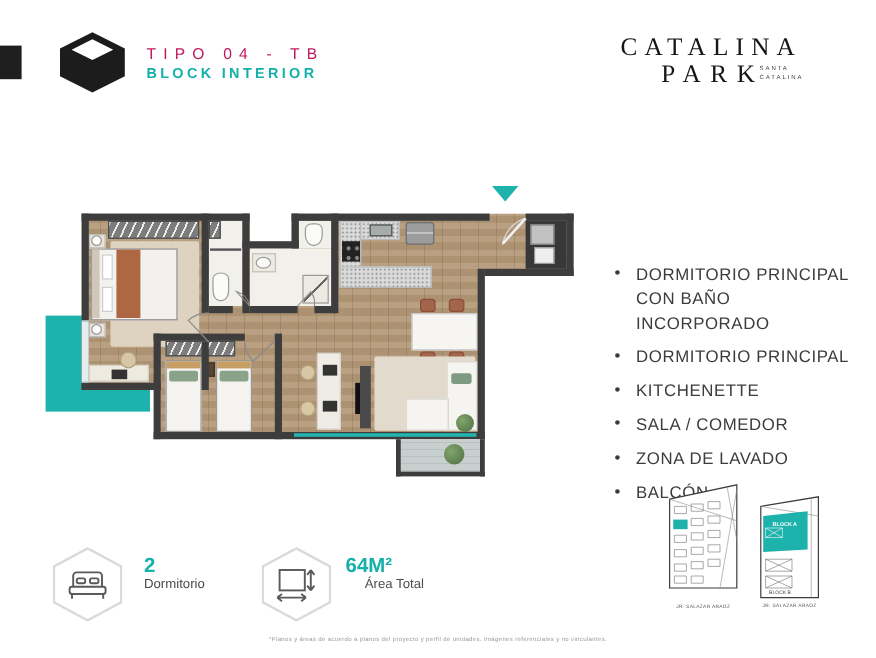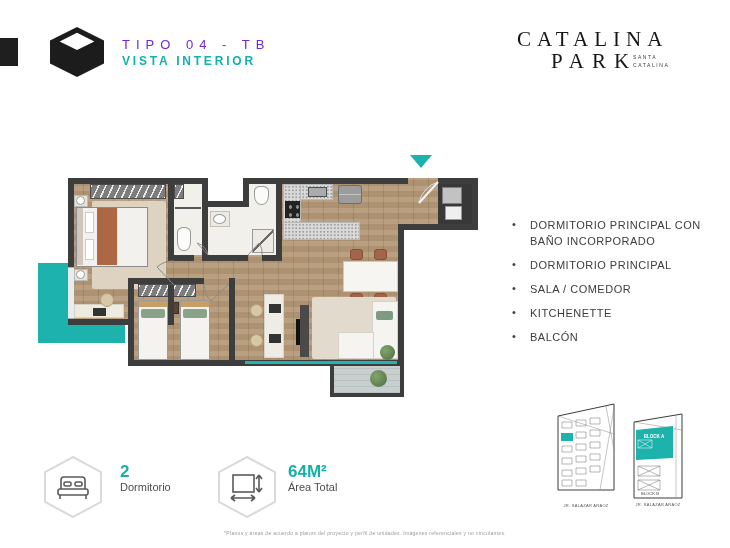--- a/index.html
+++ b/index.html
@@ -3,21 +3,21 @@
 <meta charset="utf-8">
 <style>
   html,body{margin:0;padding:0;background:#fff;}
   .page{position:relative;width:730px;height:548px;background:#fff;overflow:hidden;
         font-family:"Liberation Sans",sans-serif;}
   .abs{position:absolute;}
   
   .side-tab{position:absolute;left:0;top:38px;width:18px;height:28px;background:#1f1f1f;}
   .cube{position:absolute;left:48px;top:25px;}
   .tipo{position:absolute;left:122px;top:37px;font-size:13px;letter-spacing:6px;
-        color:#6d28d9;font-weight:500;white-space:nowrap;}
+        color:#be185d;font-weight:500;white-space:nowrap;}
   .vista{position:absolute;left:122px;top:54px;font-size:12px;letter-spacing:2.8px;
         color:#14b1ab;font-weight:bold;white-space:nowrap;}
   .logo{position:absolute;left:505px;top:27px;width:215px;height:55px;
         font-family:"Liberation Serif",serif;color:#161616;}
   .logo-l1{position:absolute;left:12px;top:0;font-size:21px;letter-spacing:6px;white-space:nowrap;}
   .logo-l2{position:absolute;left:46px;top:22px;font-size:21px;letter-spacing:8px;white-space:nowrap;}
   .logo-sub{position:absolute;left:128px;top:27px;font-size:5px;letter-spacing:1.6px;
         line-height:1.5;color:#3a3a3a;font-family:"Liberation Sans",sans-serif;}
   
   .fp{position:absolute;left:38px;top:155px;width:452px;height:245px;}
@@ -40,21 +40,21 @@
   .chairD{background:#a2644a;border:1px solid #8a4f38;border-radius:3px;}
   .stool{border-radius:50%;background:#d8c7a4;border:1px solid #b3a07a;}
   .plant{border-radius:50%;background:radial-gradient(circle at 35% 35%,#82a46c,#4d6e41);}
   .glass{background:#22b4ae;}
   .arrow-dn{width:0;height:0;border-left:11px solid transparent;border-right:11px solid transparent;
         border-top:13px solid #1db2ac;background:transparent!important;}
   
   .desc{position:absolute;left:506px;top:202px;width:212px;}
   .desc-title{font-size:19px;font-weight:bold;color:#14b1ab;letter-spacing:1px;}
   .desc ul{list-style:none;margin:16px 0 0 0;padding:0;}
-  .desc li{position:relative;padding-left:24px;margin-bottom:8px;font-size:11px;
+  .desc li{position:relative;padding-left:24px;margin-bottom:8px;font-size:14px;
         letter-spacing:.5px;color:#3c3c3c;line-height:1.45;}
   .desc li::before{content:"•";position:absolute;left:6px;top:-1px;color:#3c3c3c;}
   
   .stat-num{position:absolute;font-size:17px;font-weight:bold;color:#14b1ab;}
   .stat-lab{position:absolute;font-size:11px;color:#4c4c4c;}
   
   .minimaps{position:absolute;left:554px;top:400px;}
   .disclaimer{position:absolute;left:0;top:530px;width:730px;text-align:center;
         font-size:5px;color:#9a9a9a;letter-spacing:.3px;}
 </style>
@@ -62,21 +62,21 @@
 <body>
 
 <div class="page">
 
   <div class="side-tab"></div>
   <svg class="cube" width="58" height="54" viewBox="0 0 60 56">
     <polygon points="30,2 58,16 58,40 30,54 2,40 2,16" fill="#1c1c1c"></polygon>
     <polygon points="30,8 48,17 30,26 12,17" fill="#ffffff"></polygon>
   </svg>
   <div class="tipo">TIPO 04 - TB</div>
-  <div class="vista">VISTA INTERIOR</div>
+  <div class="vista">BLOCK INTERIOR</div>
 
   <div class="logo">
     <div class="logo-l1">CATALINA</div>
     <div class="logo-l2">PARK</div>
     <div class="logo-sub">
       <div>SANTA</div>
       <div>CATALINA</div>
     </div>
   </div>
 
@@ -203,22 +203,23 @@
       <path d="M170 100 L159 88 A16 16 0 0 1 170 100" fill="none" stroke="#8a8a8a" stroke-width=".9"></path>
       <path d="M210 100 L221 88 A16 16 0 0 1 224 100" fill="none" stroke="#8a8a8a" stroke-width=".9"></path>
       <path d="M191 129 L173 146 A25 25 0 0 1 166 129" fill="none" stroke="#8a8a8a" stroke-width="1"></path>
     </svg>
   </div>
 
   <div class="desc">
     <ul>
       <li>DORMITORIO PRINCIPAL CON BAÑO  INCORPORADO</li>
       <li>DORMITORIO PRINCIPAL</li>
+      <li>KITCHENETTE</li>
       <li>SALA / COMEDOR</li>
-      <li>KITCHENETTE</li>
+      <li>ZONA DE LAVADO</li>
       <li>BALCÓN</li>
     </ul>
   </div>
 
   <svg class="abs" style="left:44px;top:456px" width="58" height="62" viewBox="0 0 58 62">
     <polygon points="29,1 57,16 57,46 29,61 1,46 1,16" fill="#fff" stroke="#dadada" stroke-width="2"></polygon>
     <g stroke="#5a5a5a" stroke-width="1.6" fill="none">
       <path d="M17 33 v-9 a3 3 0 0 1 3-3 h18 a3 3 0 0 1 3 3 v9"></path>
       <rect x="20" y="26" width="7" height="4" rx="1.5"></rect>
       <rect x="31" y="26" width="7" height="4" rx="1.5"></rect>
@@ -231,21 +232,21 @@
 
   <svg class="abs" style="left:218px;top:456px" width="58" height="62" viewBox="0 0 58 62">
     <polygon points="29,1 57,16 57,46 29,61 1,46 1,16" fill="#fff" stroke="#dadada" stroke-width="2"></polygon>
     <g stroke="#5a5a5a" stroke-width="1.6" fill="none">
       <rect x="15" y="19" width="21" height="17"></rect>
       <path d="M13 42 h24 M13 42 l4 -3 M13 42 l4 3 M37 42 l-4 -3 M37 42 l-4 3"></path>
       <path d="M41 19 v17 M41 19 l-3 4 M41 19 l3 4 M41 36 l-3 -4 M41 36 l3 -4"></path>
     </g>
   </svg>
   <div class="stat-num" style="left:288px;top:462px">64M²</div>
-  <div class="stat-lab" style="left:288px;top:481px">Área Total</div>
+  <div class="stat-lab" style="left:304px;top:481px">Área Total</div>
 
   <svg class="minimaps" width="140" height="112" viewBox="0 0 140 112">
 
     <g>
       <polygon points="4,16 60,4 60,90 4,90" fill="#fff" stroke="#3c3c3c" stroke-width="1"></polygon>
       <path d="M4 16 L60 34 M60 8 L46 90 M52 6 L60 50" stroke="#8a8a8a" stroke-width=".5" fill="none"></path>
       <path d="M8 22 h10 v6 h-10 z M22 20 h10 v6 h-10 z M36 18 h10 v6 h-10 z
                M22 32 h10 v6 h-10 z M36 30 h10 v6 h-10 z
                M8 46 h10 v6 h-10 z M22 44 h10 v6 h-10 z M36 42 h10 v6 h-10 z
                M8 58 h10 v6 h-10 z M22 56 h10 v6 h-10 z M36 54 h10 v6 h-10 z

